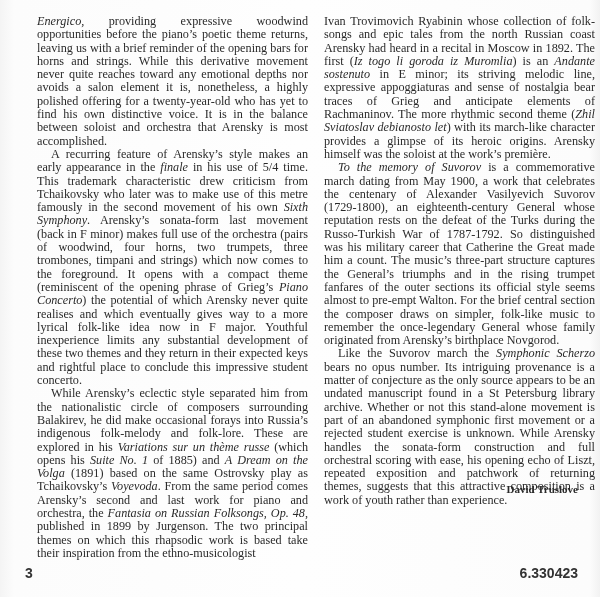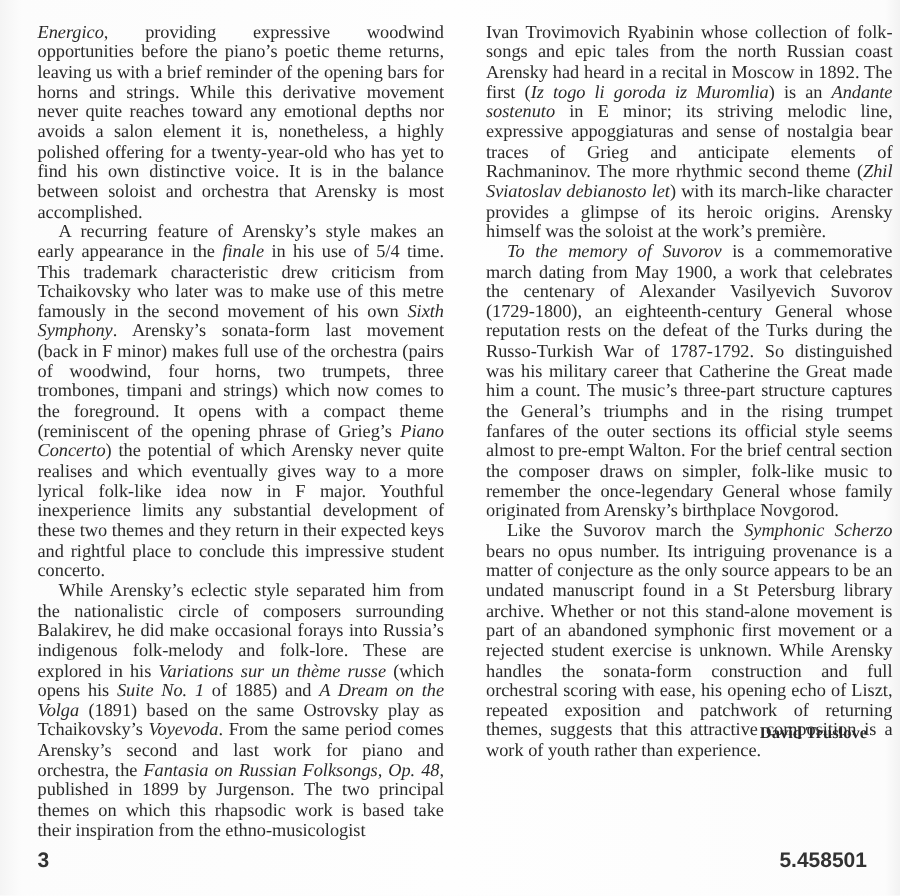--- a/index.html
+++ b/index.html
@@ -12,21 +12,21 @@
   .page { position: absolute; inset: 0; background: linear-gradient(90deg, #f4f4f4 0px, #fcfcfc 14px, #fefefe 300px, #fcfcfc 590px, #f2f2f2 600px); }
   .col {
     position: absolute; top: 15px;
     width: 271px;
     font-family: "Liberation Serif", serif;
     font-size: 12.2px;
     line-height: 13.3px;
     text-align: justify;
     hyphens: none;
   }
-  .col.left { left: 25px; font-family: Liberation Serif, serif; }
+  .col.left { left: 37px; font-family: Liberation Serif, serif; }
   .col.right { left: 324px; width: 271px; }
   .col p { margin: 0; }
   .col p.indent { text-indent: 14px; }
   .col i { font-style: italic; }
   .signature {
     position: absolute; top: 483px; right: 22px;
     font-family: "Liberation Serif", serif;
     font-weight: bold; font-size: 11px;
   }
   .page-num {
@@ -49,14 +49,14 @@
       <p class="indent"><span>A recurring feature of Arensky’s style makes an early appearance in the </span><i>finale</i><span> in his use of 5/4 time. This trademark characteristic drew criticism from Tchaikovsky who later was to make use of this metre famously in the second movement of his own </span><i>Sixth Symphony</i><span>. Arensky’s sonata-form last movement (back in F minor) makes full use of the orchestra (pairs of woodwind, four horns, two trumpets, three trombones, timpani and strings) which now comes to the foreground. It opens with a compact theme (reminiscent of the opening phrase of Grieg’s </span><i>Piano Concerto</i><span>) the potential of which Arensky never quite realises and which eventually gives way to a more lyrical folk-like idea now in F major. Youthful inexperience limits any substantial development of these two themes and they return in their expected keys and rightful place to conclude this impressive student concerto.</span></p>
       <p class="indent"><span>While Arensky’s eclectic style separated him from the nationalistic circle of composers surrounding Balakirev, he did make occasional forays into Russia’s indigenous folk-melody and folk-lore. These are explored in his </span><i>Variations sur un thème russe</i><span> (which opens his </span><i>Suite No. 1</i><span> of 1885) and </span><i>A Dream on the Volga</i><span> (1891) based on the same Ostrovsky play as Tchaikovsky’s </span><i>Voyevoda</i><span>. From the same period comes Arensky’s second and last work for piano and orchestra, the </span><i>Fantasia on Russian Folksongs, Op. 48</i><span>, published in 1899 by Jurgenson. The two principal themes on which this rhapsodic work is based take their inspiration from the ethno-musicologist</span></p>
     </div>
   <div class="col right">
       <p><span>Ivan Trovimovich Ryabinin whose collection of folk-songs and epic tales from the north Russian coast Arensky had heard in a recital in Moscow in 1892. The first (</span><i>Iz togo li goroda iz Muromlia</i><span>) is an </span><i>Andante sostenuto</i><span> in E minor; its striving melodic line, expressive appoggiaturas and sense of nostalgia bear traces of Grieg and anticipate elements of Rachmaninov. The more rhythmic second theme (</span><i>Zhil Sviatoslav debianosto let</i><span>) with its march-like character provides a glimpse of its heroic origins. Arensky himself was the soloist at the work’s première.</span></p>
       <p class="indent"><i>To the memory of Suvorov</i><span> is a commemorative march dating from May 1900, a work that celebrates the centenary of Alexander Vasilyevich Suvorov (1729-1800), an eighteenth-century General whose reputation rests on the defeat of the Turks during the Russo-Turkish War of 1787-1792. So distinguished was his military career that Catherine the Great made him a count. The music’s three-part structure captures the General’s triumphs and in the rising trumpet fanfares of the outer sections its official style seems almost to pre-empt Walton. For the brief central section the composer draws on simpler, folk-like music to remember the once-legendary General whose family originated from Arensky’s birthplace Novgorod.</span></p>
       <p class="indent"><span>Like the Suvorov march the </span><i>Symphonic Scherzo</i><span> bears no opus number. Its intriguing provenance is a matter of conjecture as the only source appears to be an undated manuscript found in a St Petersburg library archive. Whether or not this stand-alone movement is part of an abandoned symphonic first movement or a rejected student exercise is unknown. While Arensky handles the sonata-form construction and full orchestral scoring with ease, his opening echo of Liszt, repeated exposition and patchwork of returning themes, suggests that this attractive composition is a work of youth rather than experience.</span></p>
     </div>
   <div class="signature">David Truslove</div>
   <div class="page-num">3</div>
-  <div class="cat-num">5.458501</div>
+  <div class="cat-num">6.330423</div>
 </div>
 
 </body></html>

